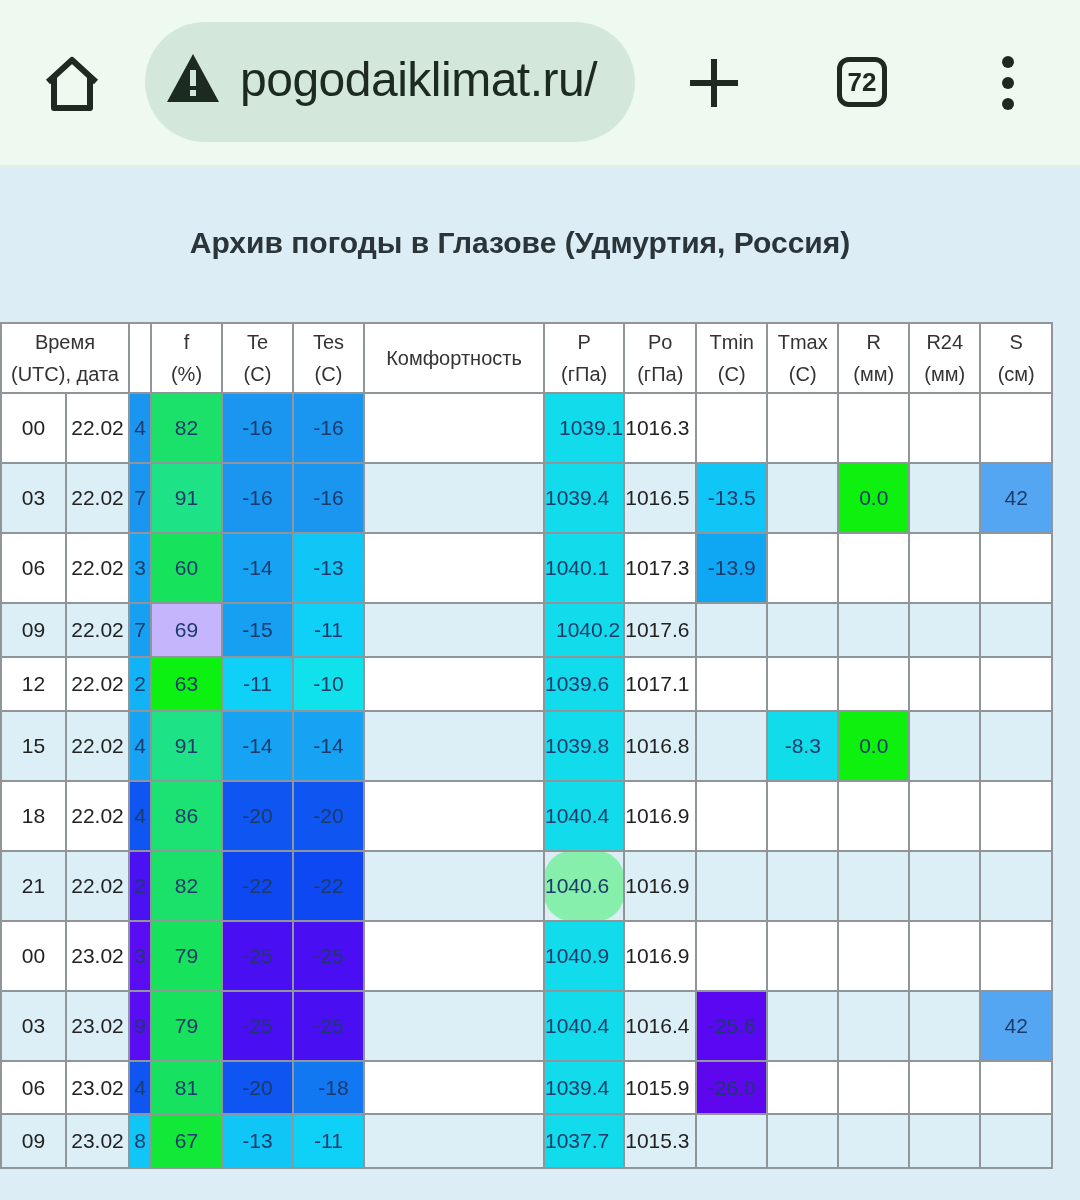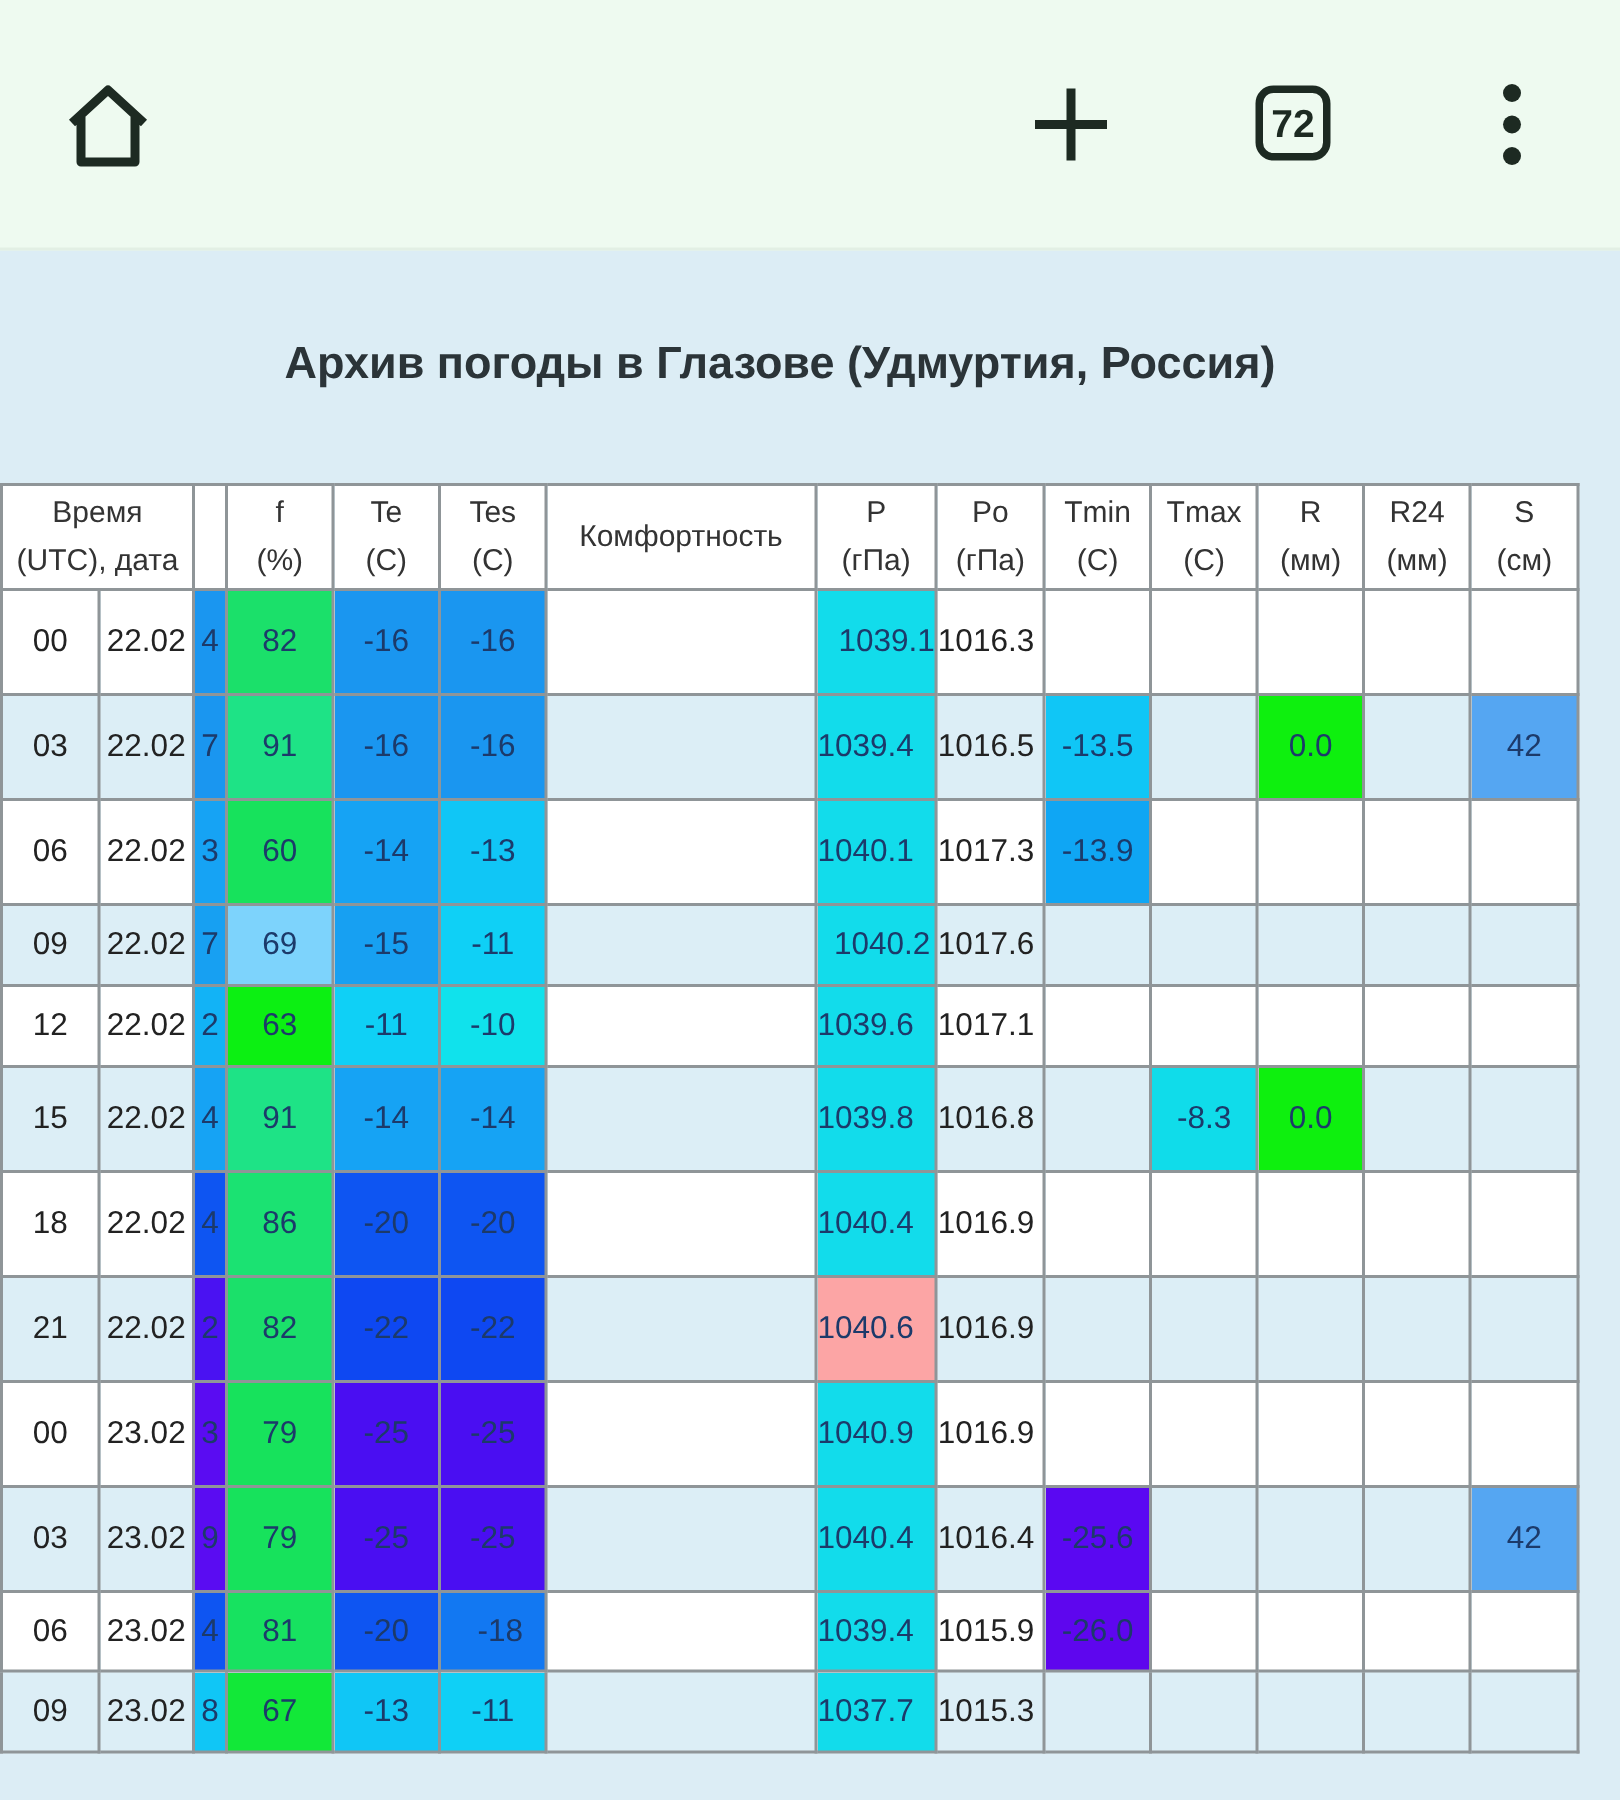--- a/index.html
+++ b/index.html
@@ -50,20 +50,28 @@
   td.dim { color: #1c3a6a; }
   td.clip { text-align: left; padding-left: 0; }
 </style>
 </head>
 <body>
 
 <div class="topbar">
   <svg class="home-btn" viewBox="0 0 64 64">
     <path d="M8 30 L32 8 L56 30 M14 26 V56 H50 V26" fill="none" stroke="#1d2a22" stroke-width="6" stroke-linejoin="round"></path>
   </svg>
+  <div class="urlbar">
+    <svg class="warn-icon" viewBox="0 0 56 52">
+      <path d="M28 2 L54 50 H2 Z" fill="#1d2a22"></path>
+      <rect x="25" y="18" width="6" height="16" fill="#d3e8da"></rect>
+      <rect x="25" y="38" width="6" height="6" fill="#d3e8da"></rect>
+    </svg>
+    <span class="url-text">pogodaiklimat.ru/</span>
+  </div>
   <svg class="new-tab-btn" viewBox="0 0 56 56">
     <path d="M28 4 V52 M4 28 H52" stroke="#1d2a22" stroke-width="6"></path>
   </svg>
   <div class="tabs-btn">
     <span>72</span>
   </div>
   <svg class="menu-btn" viewBox="0 0 26 56">
     <circle cx="13" cy="7" r="6" fill="#1d2a22"></circle>
     <circle cx="13" cy="28" r="6" fill="#1d2a22"></circle>
     <circle cx="13" cy="49" r="6" fill="#1d2a22"></circle>
@@ -191,21 +199,21 @@
         <td class="dim" style="background: rgb(15, 166, 244);">-13.9</td>
         <td></td>
         <td></td>
         <td></td>
         <td></td>
       </tr>
       <tr class="even" style="height: 54px;">
         <td>09</td>
         <td>22.02</td>
         <td class="dim clip" style="background: rgb(23, 160, 242);">7</td>
-        <td class="dim" style="background: #7dd3fc;">69</td>
+        <td class="dim" style="background: #c4b5fd;">69</td>
         <td class="dim" style="background: rgb(23, 160, 242);">-15</td>
         <td class="dim" style="background: rgb(15, 208, 246);">-11</td>
         <td></td>
         <td class="dim" style="background: rgb(18, 220, 235); text-align: left; padding-left: 11px;">1040.2</td>
         <td style="text-align: left;">1017.6</td>
         <td></td>
         <td></td>
         <td></td>
         <td></td>
         <td></td>
@@ -259,21 +267,21 @@
         <td></td>
       </tr>
       <tr class="even" style="height: 70px;">
         <td>21</td>
         <td>22.02</td>
         <td class="dim clip" style="background: rgb(74, 18, 242);">2</td>
         <td class="dim" style="background: rgb(27, 224, 106);">82</td>
         <td class="dim" style="background: rgb(14, 72, 242);">-22</td>
         <td class="dim" style="background: rgb(14, 72, 242);">-22</td>
         <td></td>
-        <td class="dim" style="background: #fca5a5; text-align: left;">1040.6</td>
+        <td class="dim" style="background: #86efac; text-align: left; border-radius: 27px;">1040.6</td>
         <td style="text-align: left;">1016.9</td>
         <td></td>
         <td></td>
         <td></td>
         <td></td>
         <td></td>
       </tr>
       <tr class="odd" style="height: 70px;">
         <td>00</td>
         <td>23.02</td>

